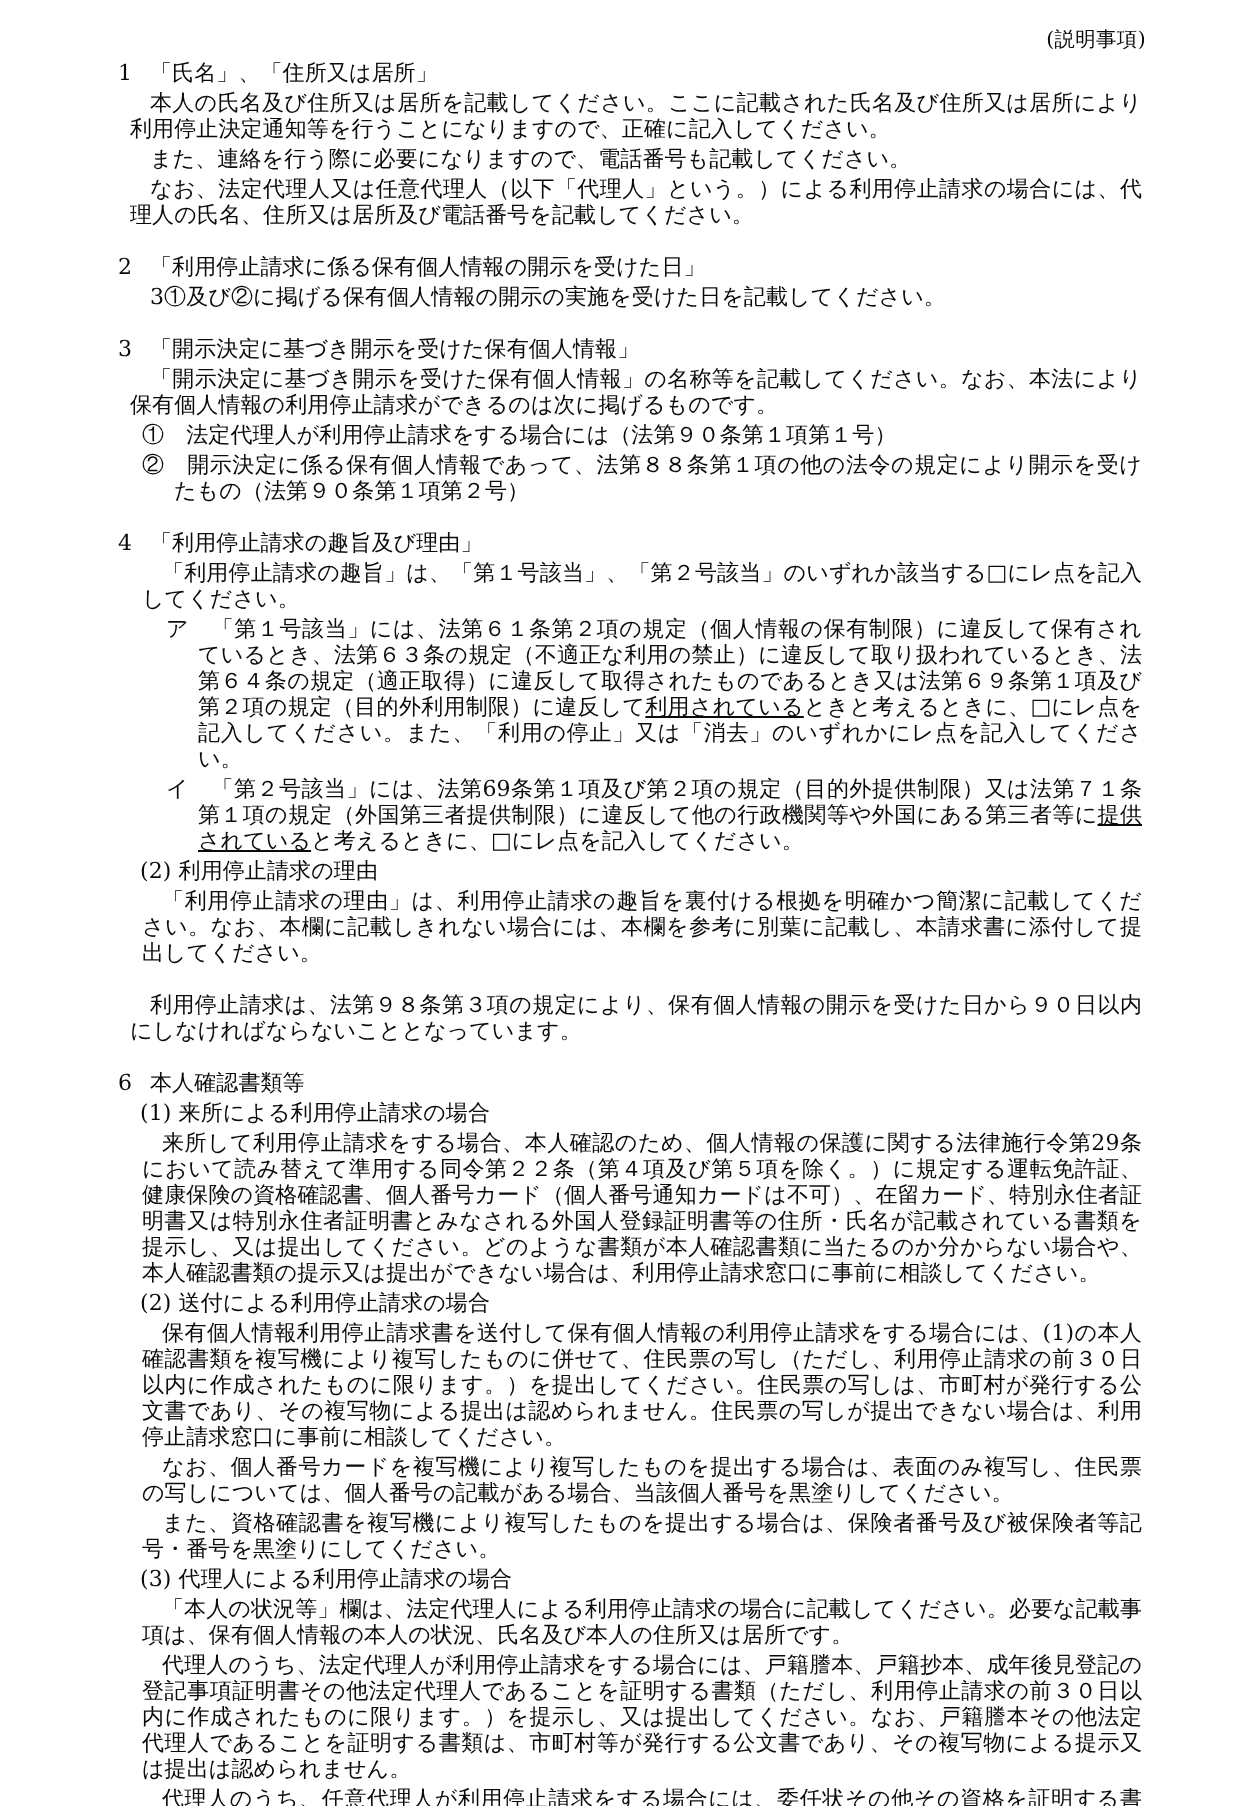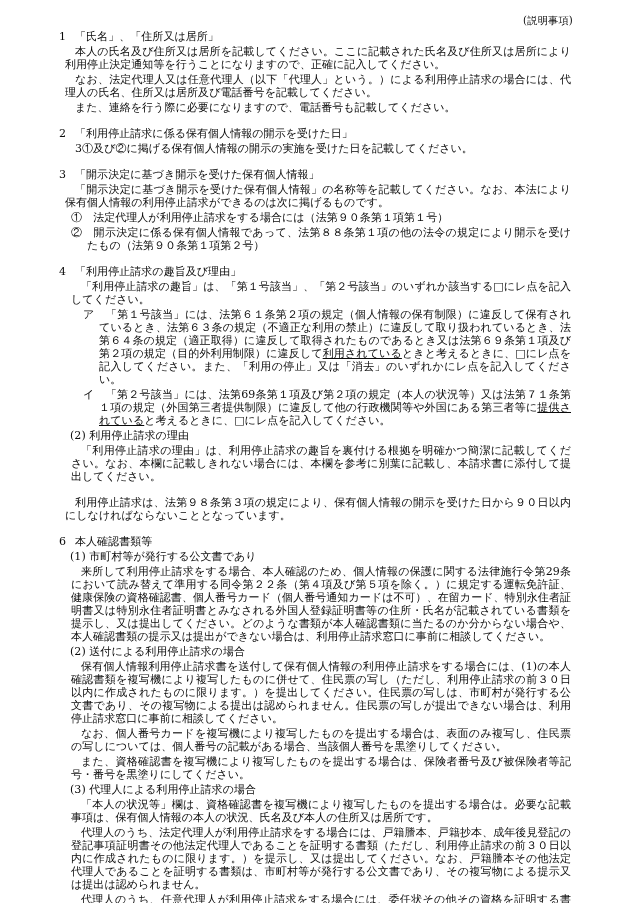--- a/index.html
+++ b/index.html
@@ -91,22 +91,22 @@
 </head>
 <body>
 
 <div id="page">
 
   <div class="doc-title">(説明事項)</div>
 
   <div class="section">
     <p class="p head"><span class="num">1</span><span>「氏名」、「住所又は居所」</span></p>
     <p class="p body1">本人の氏名及び住所又は居所を記載してください。ここに記載された氏名及び住所又は居所により利用停止決定通知等を行うことになりますので、正確に記入してください。</p>
+    <p class="p body1">また、連絡を行う際に必要になりますので、電話番号も記載してください。</p>
     <p class="p body1">なお、法定代理人又は任意代理人（以下「代理人」という。）による利用停止請求の場合には、代理人の氏名、住所又は居所及び電話番号を記載してください。</p>
-    <p class="p body1">また、連絡を行う際に必要になりますので、電話番号も記載してください。</p>
   </div>
 
   <div class="section-gap"></div>
 
   <div class="section">
     <p class="p head"><span class="num">2</span><span>「利用停止請求に係る保有個人情報の開示を受けた日」</span></p>
     <p class="p body1">3①及び②に掲げる保有個人情報の開示の実施を受けた日を記載してください。</p>
   </div>
 
   <div class="section-gap"></div>
@@ -120,44 +120,44 @@
 
   <div class="section-gap"></div>
 
   <div class="section">
     <p class="p head"><span class="num">4</span><span>「利用停止請求の趣旨及び理由」</span></p>
 
     <p class="p sub-body">「利用停止請求の趣旨」は、「第１号該当」、「第２号該当」のいずれか該当する□にレ点を記入してください。</p>
 
     <p class="p item-kana"><span>ア</span>　<span>「第１号該当」には、法第６１条第２項の規定（個人情報の保有制限）に違反して保有されているとき、法第６３条の規定（不適正な利用の禁止）に違反して取り扱われているとき、法第６４条の規定（適正取得）に違反して取得されたものであるとき又は法第６９条第１項及び第２項の規定（目的外利用制限）に違反して</span><u class="ul">利用されている</u><span>ときと考えるときに、□にレ点を記入してください。また、「利用の停止」又は「消去」のいずれかにレ点を記入してください。</span></p>
 
-    <p class="p item-kana"><span>イ</span>　<span>「第２号該当」には、法第69条第１項及び第２項の規定（本人の状況等）又は法第７１条第１項の規定（外国第三者提供制限）に違反して他の行政機関等や外国にある第三者等に</span><u class="ul">提供されている</u><span>と考えるときに、□にレ点を記入してください。</span></p>
+    <p class="p item-kana"><span>イ</span>　<span>「第２号該当」には、法第69条第１項及び第２項の規定（目的外提供制限）又は法第７１条第１項の規定（外国第三者提供制限）に違反して他の行政機関等や外国にある第三者等に</span><u class="ul">提供されている</u><span>と考えるときに、□にレ点を記入してください。</span></p>
 
     <p class="p sub-head"><span>(2)</span> <span>利用停止請求の理由</span></p>
     <p class="p sub-body">「利用停止請求の理由」は、利用停止請求の趣旨を裏付ける根拠を明確かつ簡潔に記載してください。なお、本欄に記載しきれない場合には、本欄を参考に別葉に記載し、本請求書に添付して提出してください。</p>
   </div>
 
   <div class="section-gap"></div>
 
   <div class="section">
     <p class="p body1">利用停止請求は、法第９８条第３項の規定により、保有個人情報の開示を受けた日から９０日以内にしなければならないこととなっています。</p>
   </div>
 
   <div class="section-gap"></div>
 
   <div class="section">
     <p class="p head"><span class="num">6</span><span>本人確認書類等</span></p>
 
-    <p class="p sub-head"><span>(1)</span> <span>市町村等が発行する公文書であり</span></p>
+    <p class="p sub-head"><span>(1)</span> <span>来所による利用停止請求の場合</span></p>
     <p class="p sub-body">来所して利用停止請求をする場合、本人確認のため、個人情報の保護に関する法律施行令第29条において読み替えて準用する同令第２２条（第４項及び第５項を除く。）に規定する運転免許証、健康保険の資格確認書、個人番号カード（個人番号通知カードは不可）、在留カード、特別永住者証明書又は特別永住者証明書とみなされる外国人登録証明書等の住所・氏名が記載されている書類を提示し、又は提出してください。どのような書類が本人確認書類に当たるのか分からない場合や、本人確認書類の提示又は提出ができない場合は、利用停止請求窓口に事前に相談してください。</p>
 
     <p class="p sub-head"><span>(2)</span> <span>送付による利用停止請求の場合</span></p>
     <p class="p sub-body">保有個人情報利用停止請求書を送付して保有個人情報の利用停止請求をする場合には、(1)の本人確認書類を複写機により複写したものに併せて、住民票の写し（ただし、利用停止請求の前３０日以内に作成されたものに限ります。）を提出してください。住民票の写しは、市町村が発行する公文書であり、その複写物による提出は認められません。住民票の写しが提出できない場合は、利用停止請求窓口に事前に相談してください。</p>
     <p class="p sub-body">なお、個人番号カードを複写機により複写したものを提出する場合は、表面のみ複写し、住民票の写しについては、個人番号の記載がある場合、当該個人番号を黒塗りしてください。</p>
     <p class="p sub-body">また、資格確認書を複写機により複写したものを提出する場合は、保険者番号及び被保険者等記号・番号を黒塗りにしてください。</p>
 
     <p class="p sub-head"><span>(3)</span> <span>代理人による利用停止請求の場合</span></p>
-    <p class="p sub-body">「本人の状況等」欄は、資格確認書を複写機により複写したものを提出する場合は。必要な記載事項は、保有個人情報の本人の状況、氏名及び本人の住所又は居所です。</p>
+    <p class="p sub-body">「本人の状況等」欄は、法定代理人による利用停止請求の場合に記載してください。必要な記載事項は、保有個人情報の本人の状況、氏名及び本人の住所又は居所です。</p>
     <p class="p sub-body">代理人のうち、法定代理人が利用停止請求をする場合には、戸籍謄本、戸籍抄本、成年後見登記の登記事項証明書その他法定代理人であることを証明する書類（ただし、利用停止請求の前３０日以内に作成されたものに限ります。）を提示し、又は提出してください。なお、戸籍謄本その他法定代理人であることを証明する書類は、市町村等が発行する公文書であり、その複写物による提示又は提出は認められません。</p>
     <p class="p sub-body">代理人のうち、任意代理人が利用停止請求をする場合には、委任状その他その資格を証明する書類（ただし、利用停止請求の前30日以内に作成されたものに限ります。）を提出してください。ただし、委任状については、①委任者の実印により押印した上で印鑑登録証明書（ただし、利用停止請求の前３０日以内に作成されたものに限ります。）を添付するか又は②委任者の運転免許証、個人番号カード（ただし個人番号通知カードは不可）等本人に対し一に限り発行される書類の写しを併せて提出してください。なお、委任状は、その複写物による提出は認められません。</p>
   </div>
 
 </div>
 
 </body></html>

